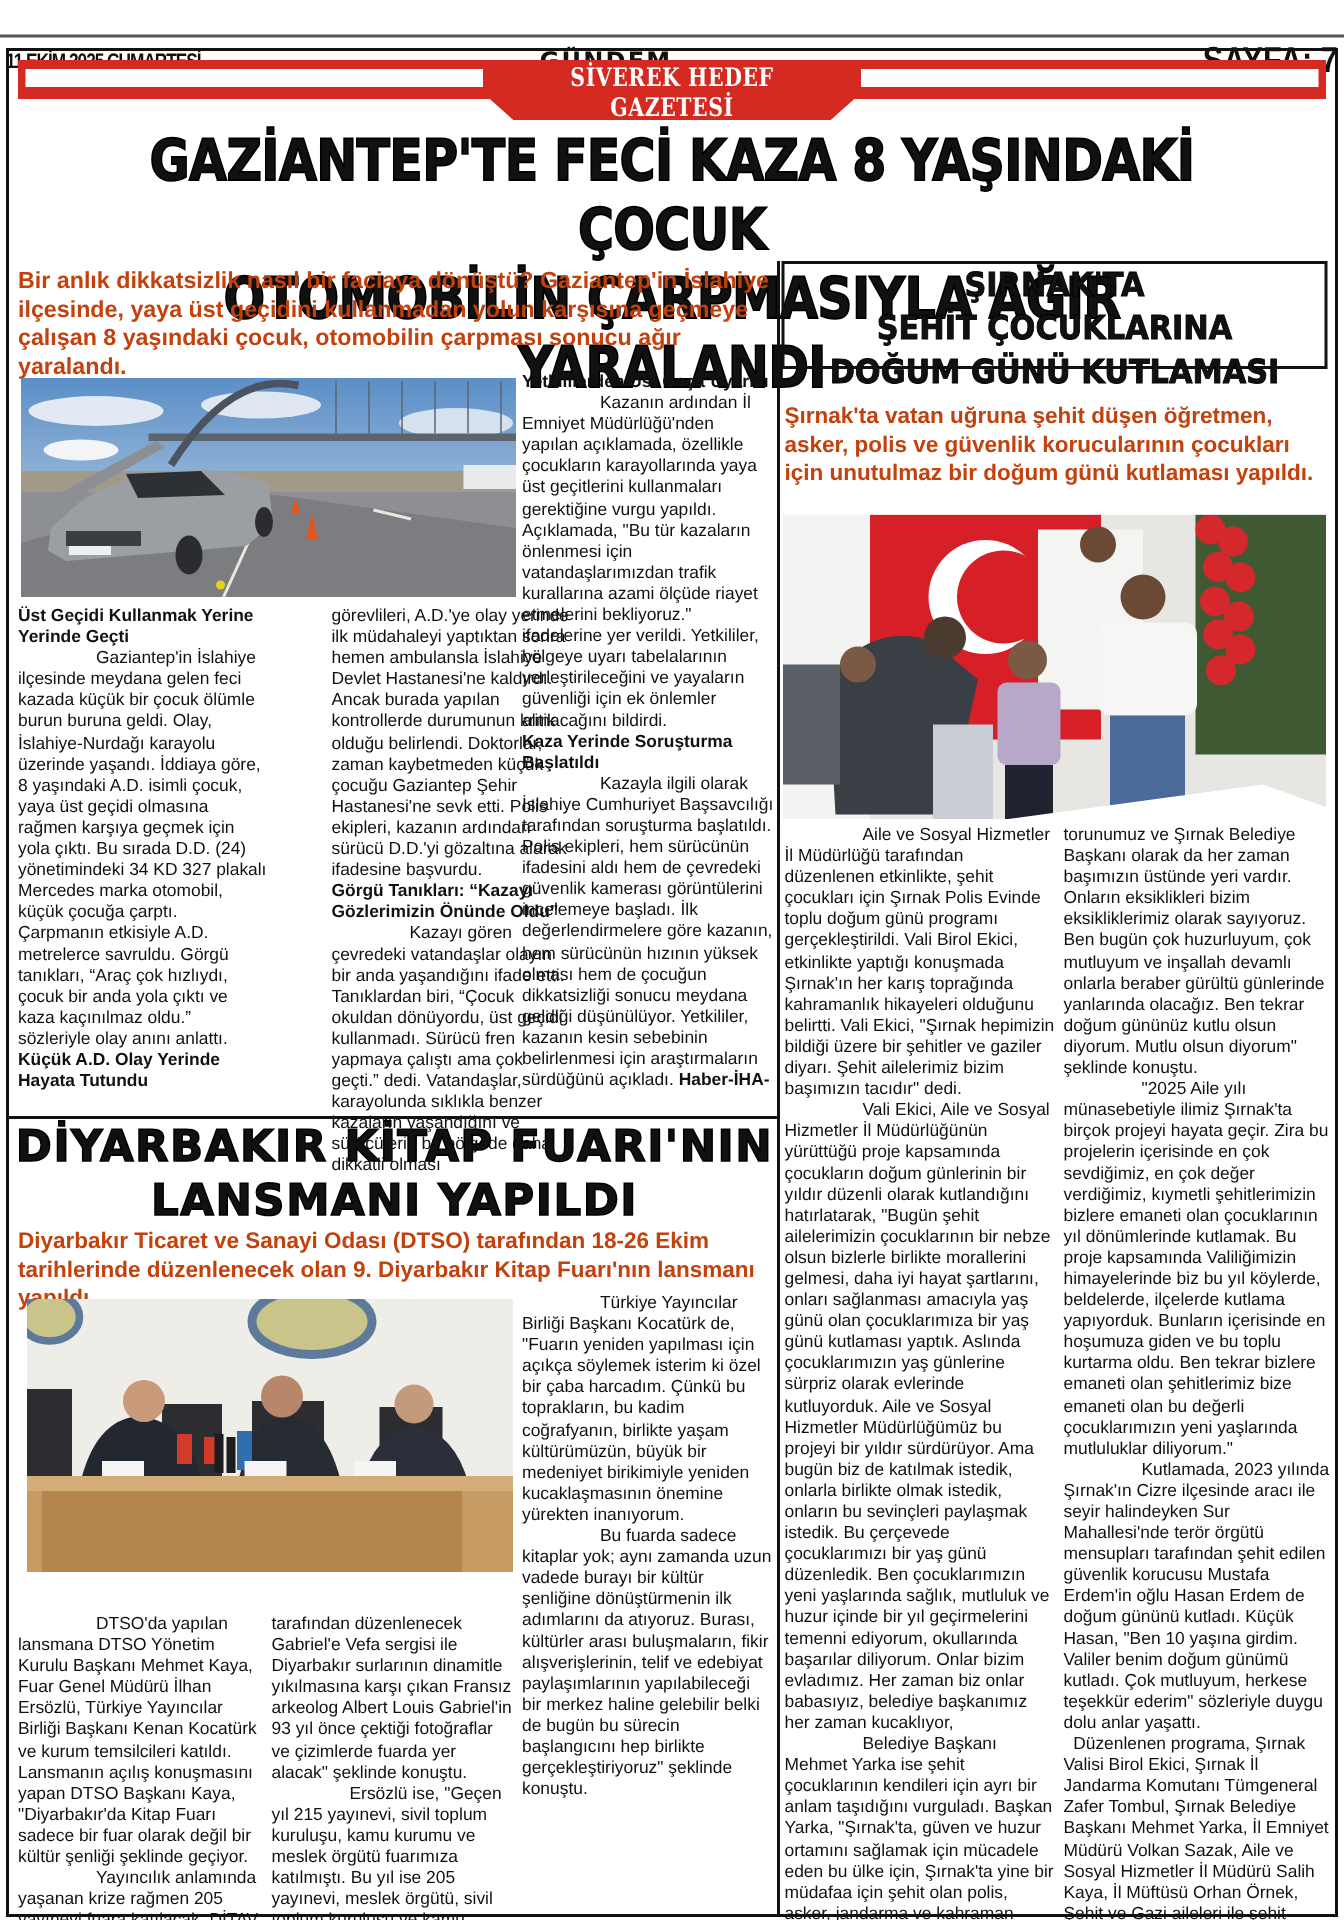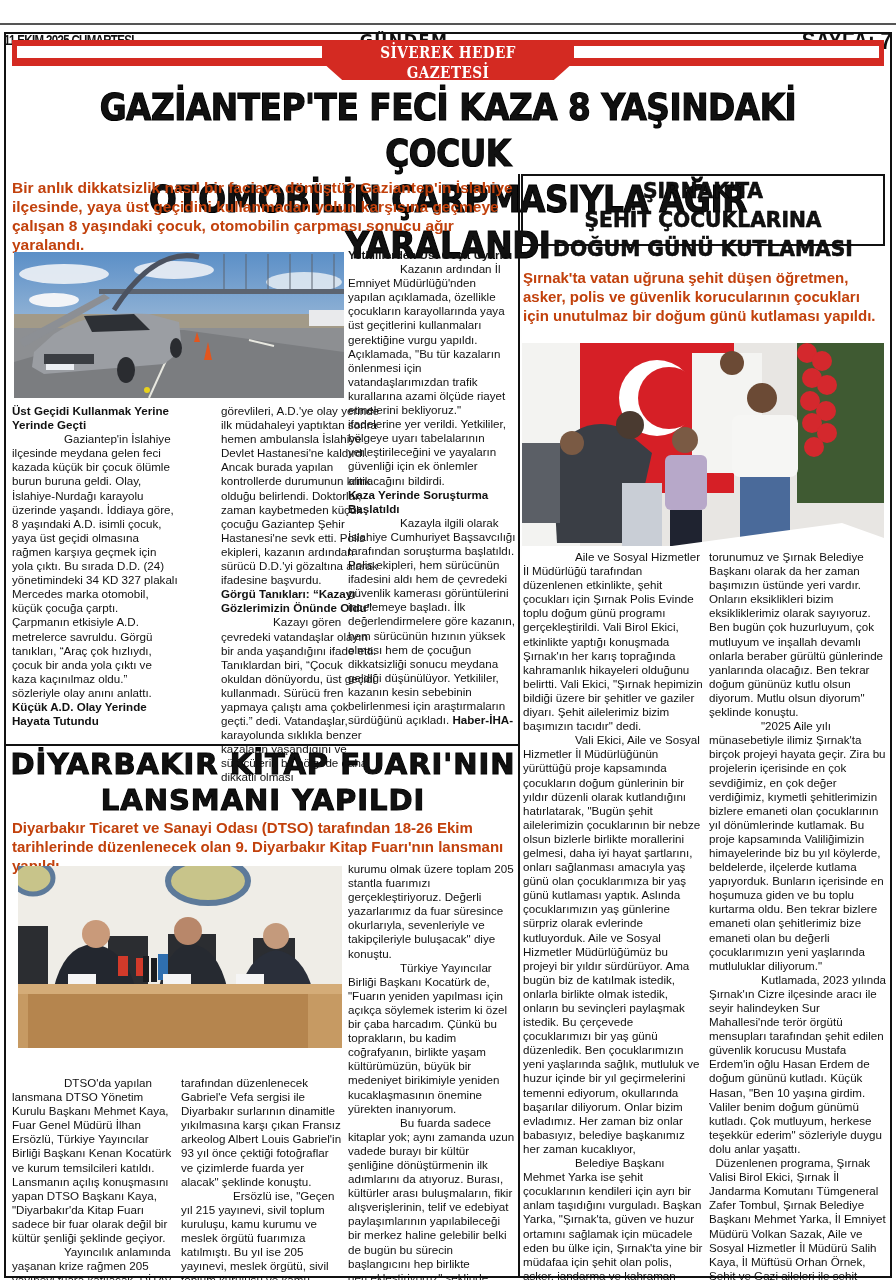--- a/index.html
+++ b/index.html
@@ -237,16 +237,15 @@
   <p><span class="ind"></span><span>DTSO'da yapılan lansmana DTSO Yönetim Kurulu Başkanı Mehmet Kaya, Fuar Genel Müdürü İlhan Ersözlü, Türkiye Yayıncılar Birliği Başkanı Kenan Kocatürk ve kurum temsilcileri katıldı. Lansmanın açılış konuşmasını yapan DTSO Başkanı Kaya, "Diyarbakır'da Kitap Fuarı sadece bir fuar olarak değil bir kültür şenliği şeklinde geçiyor.</span></p>
   <p><span class="ind"></span><span>Yayıncılık anlamında yaşanan krize rağmen 205 yayınevi fuara katılacak. DİTAV</span></p>
 </div>
 
 <div class="col" style="left:181px; top:1076px; width:162px;">
   <p>tarafından düzenlenecek Gabriel'e Vefa sergisi ile Diyarbakır surlarının dinamitle yıkılmasına karşı çıkan Fransız arkeolog Albert Louis Gabriel'in 93 yıl önce çektiği fotoğraflar ve çizimlerde fuarda yer alacak" şeklinde konuştu.</p>
   <p><span class="ind"></span><span>Ersözlü ise, "Geçen yıl 215 yayınevi, sivil toplum kuruluşu, kamu kurumu ve meslek örgütü fuarımıza katılmıştı. Bu yıl ise 205 yayınevi, meslek örgütü, sivil toplum kuruluşu ve kamu</span></p>
 </div>
 
 <div class="col" style="left:348px; top:862px; width:168px;">
-  <p>kurumu olmak üzere toplam 205 stantla fuarımızı gerçekleştiriyoruz. Değerli yazarlarımız da fuar süresince okurlarıyla, sevenleriyle ve takipçileriyle buluşacak" diye konuştu.</p>
   <p><span class="ind"></span><span>Türkiye Yayıncılar Birliği Başkanı Kocatürk de, "Fuarın yeniden yapılması için açıkça söylemek isterim ki özel bir çaba harcadım. Çünkü bu toprakların, bu kadim coğrafyanın, birlikte yaşam kültürümüzün, büyük bir medeniyet birikimiyle yeniden kucaklaşmasının önemine yürekten inanıyorum.</span></p>
   <p><span class="ind"></span><span>Bu fuarda sadece kitaplar yok; aynı zamanda uzun vadede burayı bir kültür şenliğine dönüştürmenin ilk adımlarını da atıyoruz. Burası, kültürler arası buluşmaların, fikir alışverişlerinin, telif ve edebiyat paylaşımlarının yapılabileceği bir merkez haline gelebilir belki de bugün bu sürecin başlangıcını hep birlikte gerçekleştiriyoruz" şeklinde konuştu.</span> </p>
 </div>
 
 </body></html>

